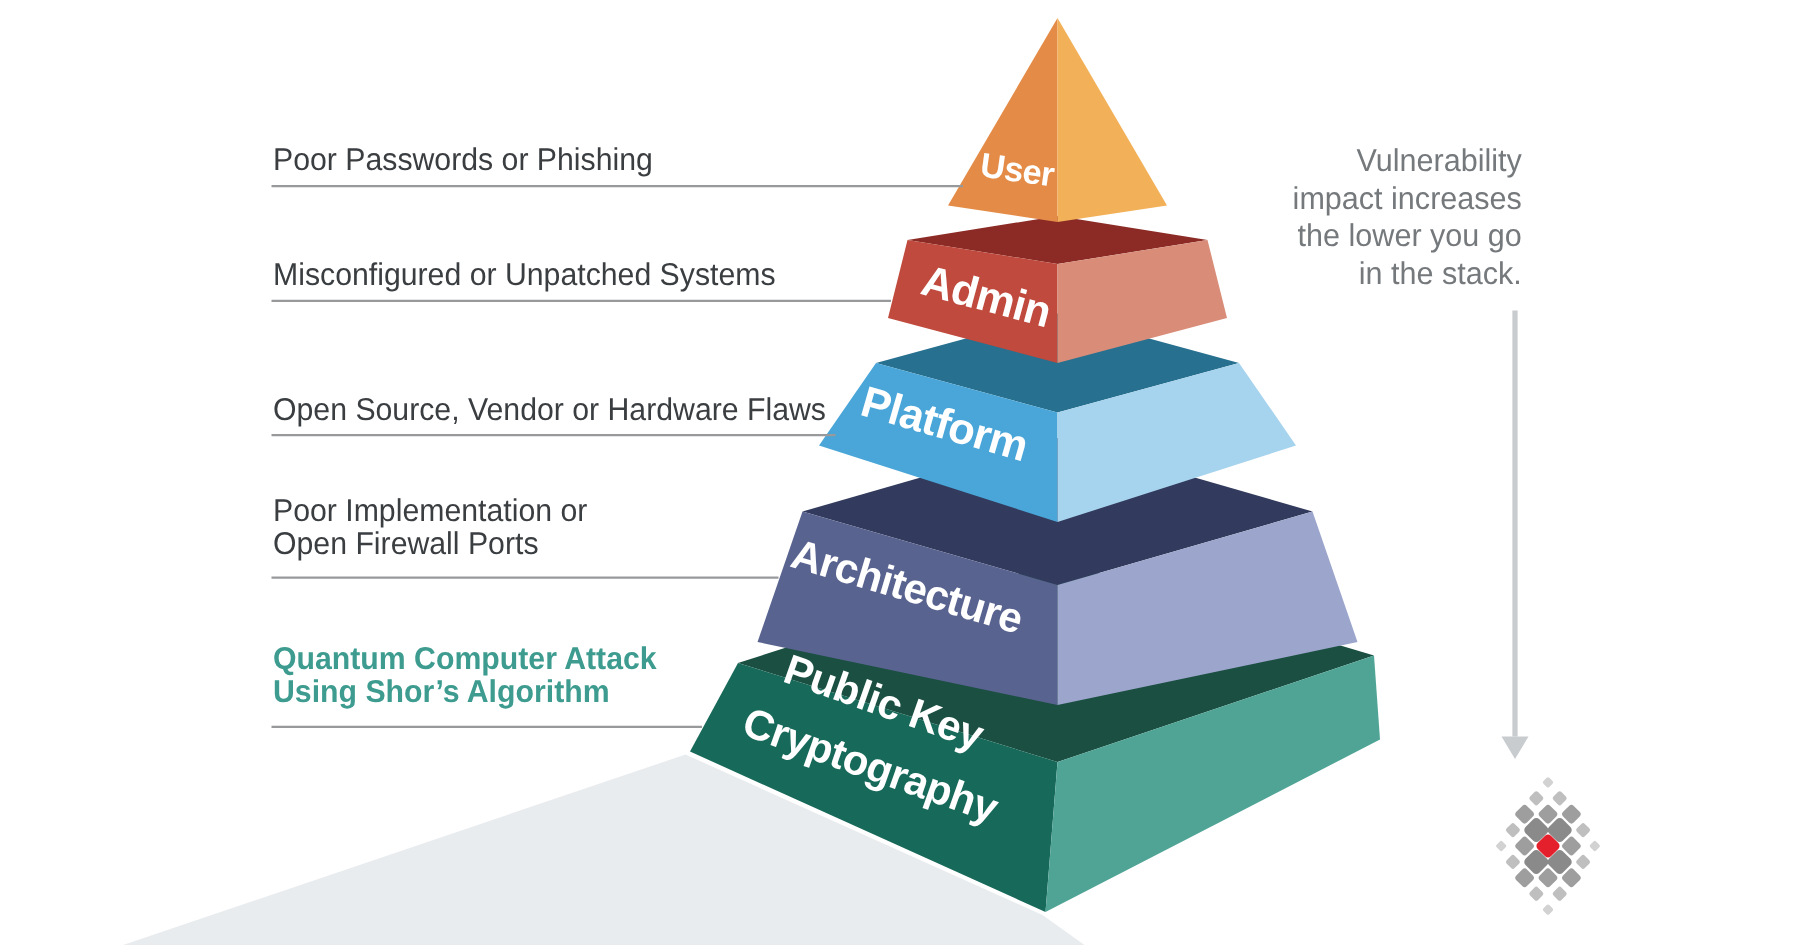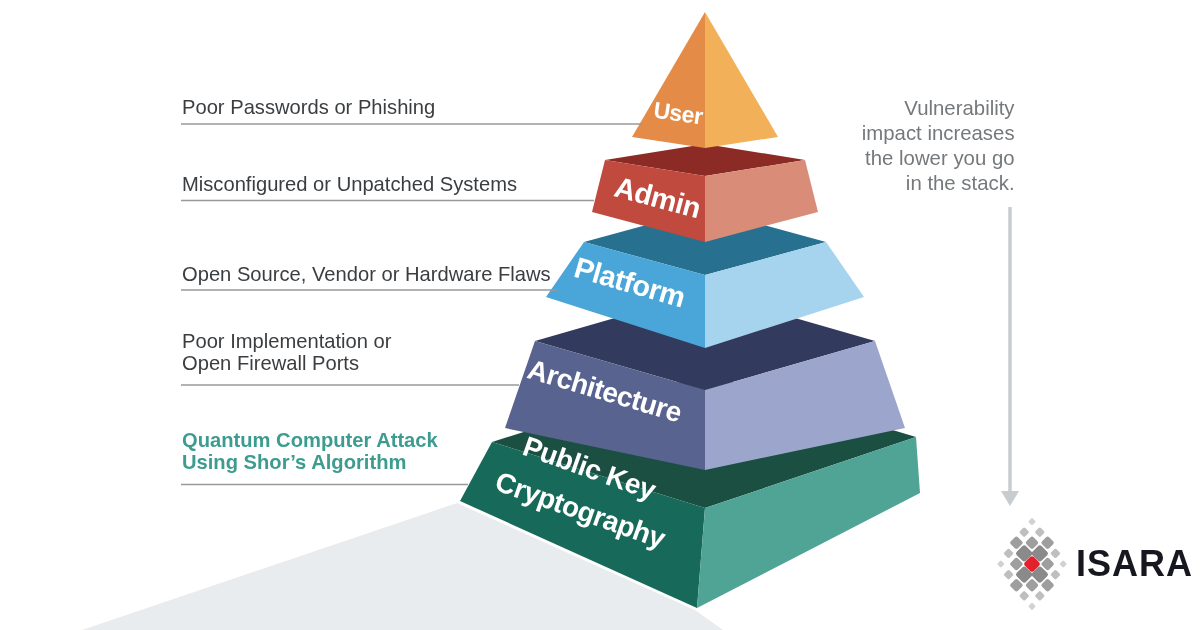--- a/index.html
+++ b/index.html
@@ -139,16 +139,15 @@
         <rect x="50.6" y="45" width="10" height="10" rx="2.2" transform="rotate(45 55.6 50)" fill="#9E9E9E"></rect>
         <rect x="41.3" y="54.1" width="13" height="13" rx="2.86" transform="rotate(45 47.8 60.6)" fill="#8A8A8A"></rect>
         <rect x="35" y="66.2" width="10" height="10" rx="2.2" transform="rotate(45 40 71.2)" fill="#9E9E9E"></rect>
         <rect x="28.450000000000003" y="78.05" width="7.5" height="7.5" rx="1.65" transform="rotate(45 32.2 81.8)" fill="#BFBFBF"></rect>
         <rect x="68.45" y="47.25" width="5.5" height="5.5" rx="1.21" transform="rotate(45 71.2 50)" fill="#D2D2D2"></rect>
         <rect x="59.65" y="56.85" width="7.5" height="7.5" rx="1.65" transform="rotate(45 63.4 60.6)" fill="#BFBFBF"></rect>
         <rect x="50.6" y="66.2" width="10" height="10" rx="2.2" transform="rotate(45 55.6 71.2)" fill="#9E9E9E"></rect>
         <rect x="44.05" y="78.05" width="7.5" height="7.5" rx="1.65" transform="rotate(45 47.8 81.8)" fill="#BFBFBF"></rect>
         <rect x="37.25" y="89.65" width="5.5" height="5.5" rx="1.21" transform="rotate(45 40 92.4)" fill="#D2D2D2"></rect>
       </svg>
-    <span class="wordmark">ISARA</span>
   </div>
 
 </div>
 
 </body></html>

